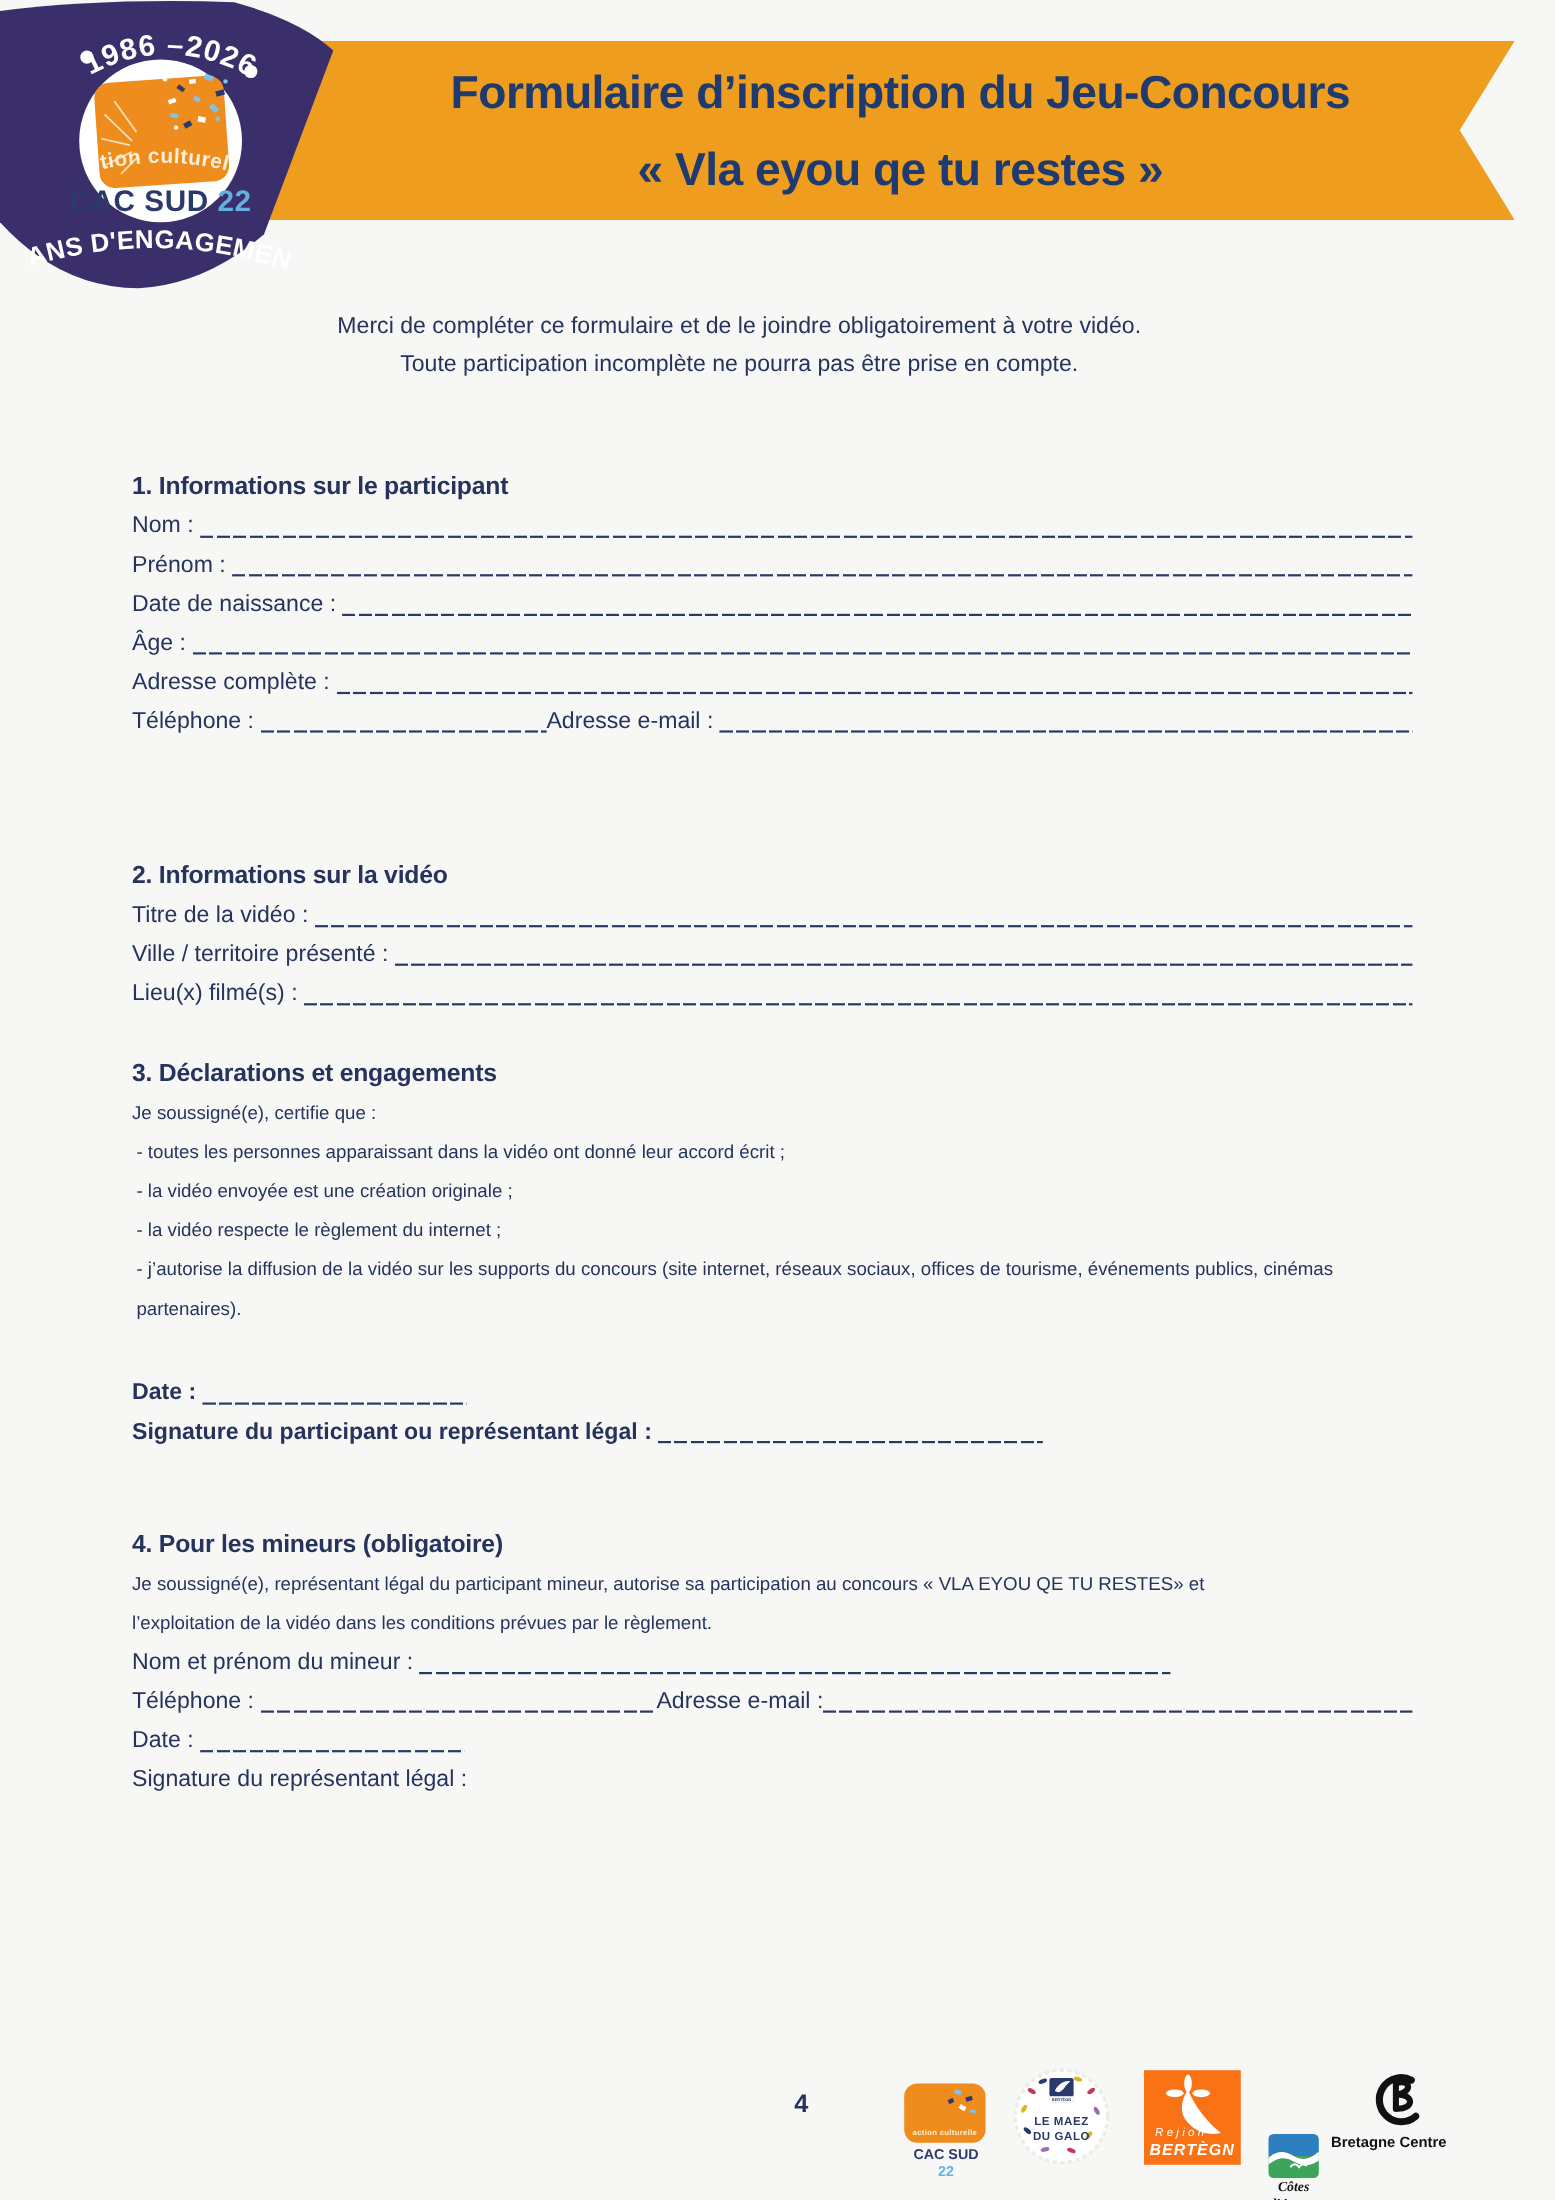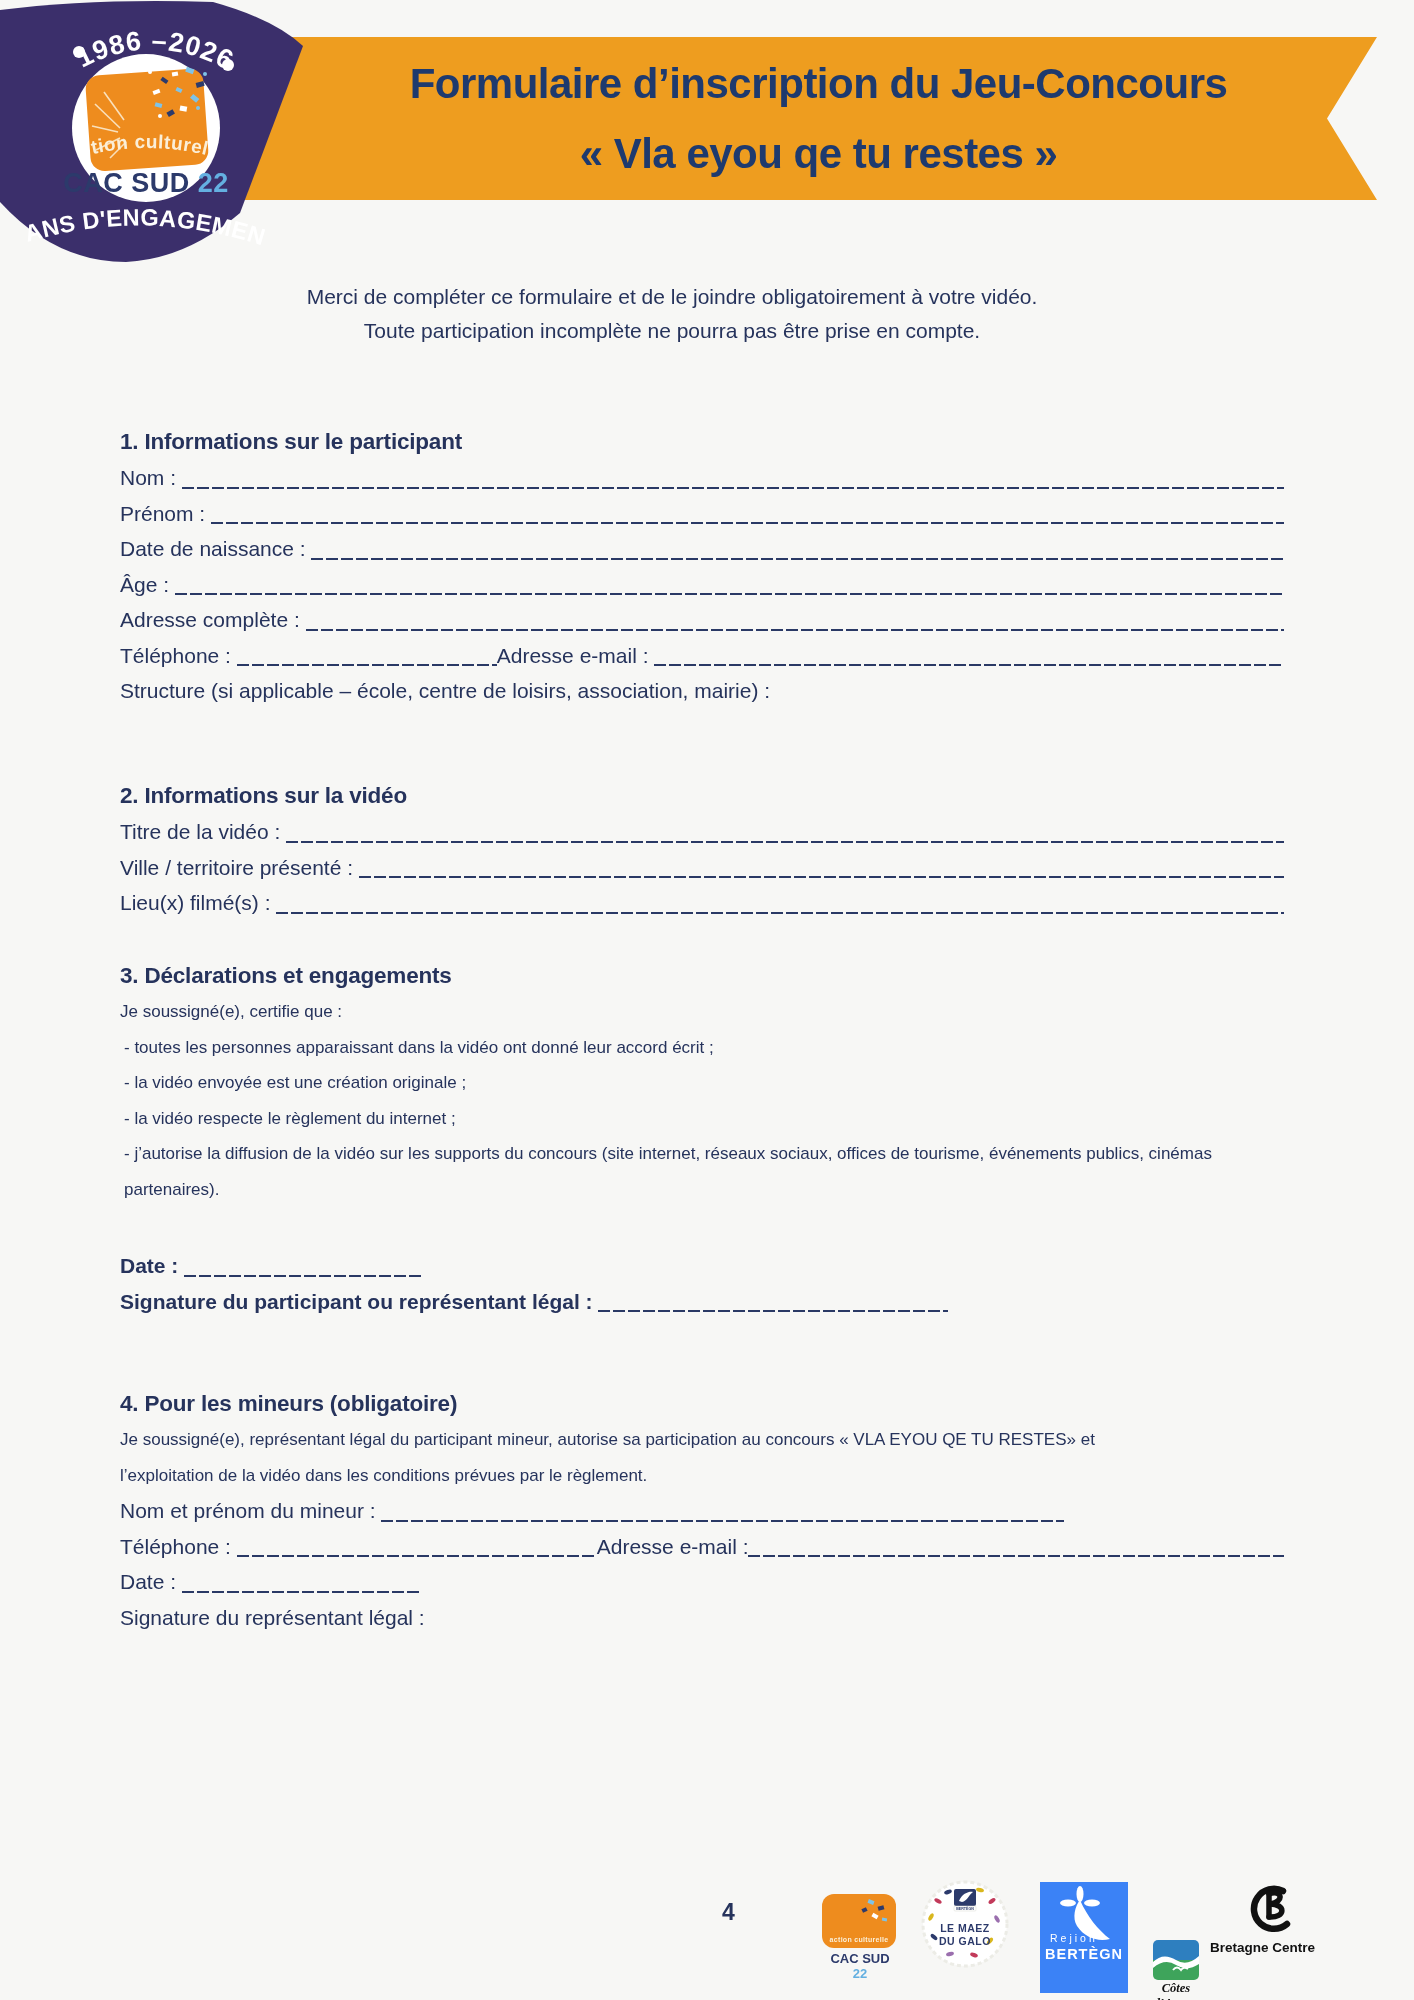--- a/index.html
+++ b/index.html
@@ -47,21 +47,21 @@
   .maxw1110{max-width:1110px;} .maxw1070{max-width:1070px;}
 
   
   .page-number{position:absolute;left:722px;top:1899px;font-size:23px;font-weight:bold;color:var(--navy);}
   .flogo{position:absolute;}
   .cac-box{width:74px;height:54px;border-radius:12px;background:var(--cac-orange);position:relative;overflow:hidden;}
   .cac-box .act{position:absolute;left:0;right:0;bottom:5px;text-align:center;font-size:7px;font-weight:bold;color:#FBEFD8;letter-spacing:.3px;}
   .cac-box i{position:absolute;display:block;}
   .cac-caption{margin-top:3px;text-align:center;font-size:13px;font-weight:bold;color:#2C3A6B;letter-spacing:0;}
   .cac-caption .d22{color:var(--lblue);}
-  .bertegn-box{width:88px;height:111px;background:#3b82f6;}
+  .bertegn-box{width:88px;height:86px;background:#f97316;font-style:italic;}
   .cotes{width:56px;text-align:center;}
   .cotes-txt{font-family:"Liberation Serif",serif;font-style:italic;font-weight:bold;font-size:12.5px;line-height:13px;color:#111;margin-top:2px;}
   .cotes-dep{font-size:5.5px;font-style:italic;color:#222;line-height:7px;}
   .cotes-bar{height:2px;background:#3EA45B;margin-top:1px;}
   .bc{width:116px;text-align:left;}
   .bc-name{font-size:13.5px;font-weight:bold;color:#111;margin-top:0;}
 </style>
 </head>
 <body>
 
@@ -150,23 +150,20 @@
     <div class="row">
         <span class="lbl">Adresse complète : </span>
         <span class="fill"></span>
       </div>
     <div class="row">
       <span class="lbl">Téléphone : </span>
         <span class="fill w260"></span>
         <span class="lbl">Adresse e-mail : </span>
         <span class="fill"></span>
     </div>
-    <div class="row">
-        <span class="lbl">Structure (si applicable – école, centre de loisirs, association, mairie) :</span>
-      </div>
     <div class="row gap-top">
         <span class="fill"></span>
       </div>
   </div>
 
   <div class="section sec2">
     <div class="heading">2. Informations sur la vidéo</div>
     <div class="row">
         <span class="lbl">Titre de la vidéo : </span>
         <span class="fill"></span>

